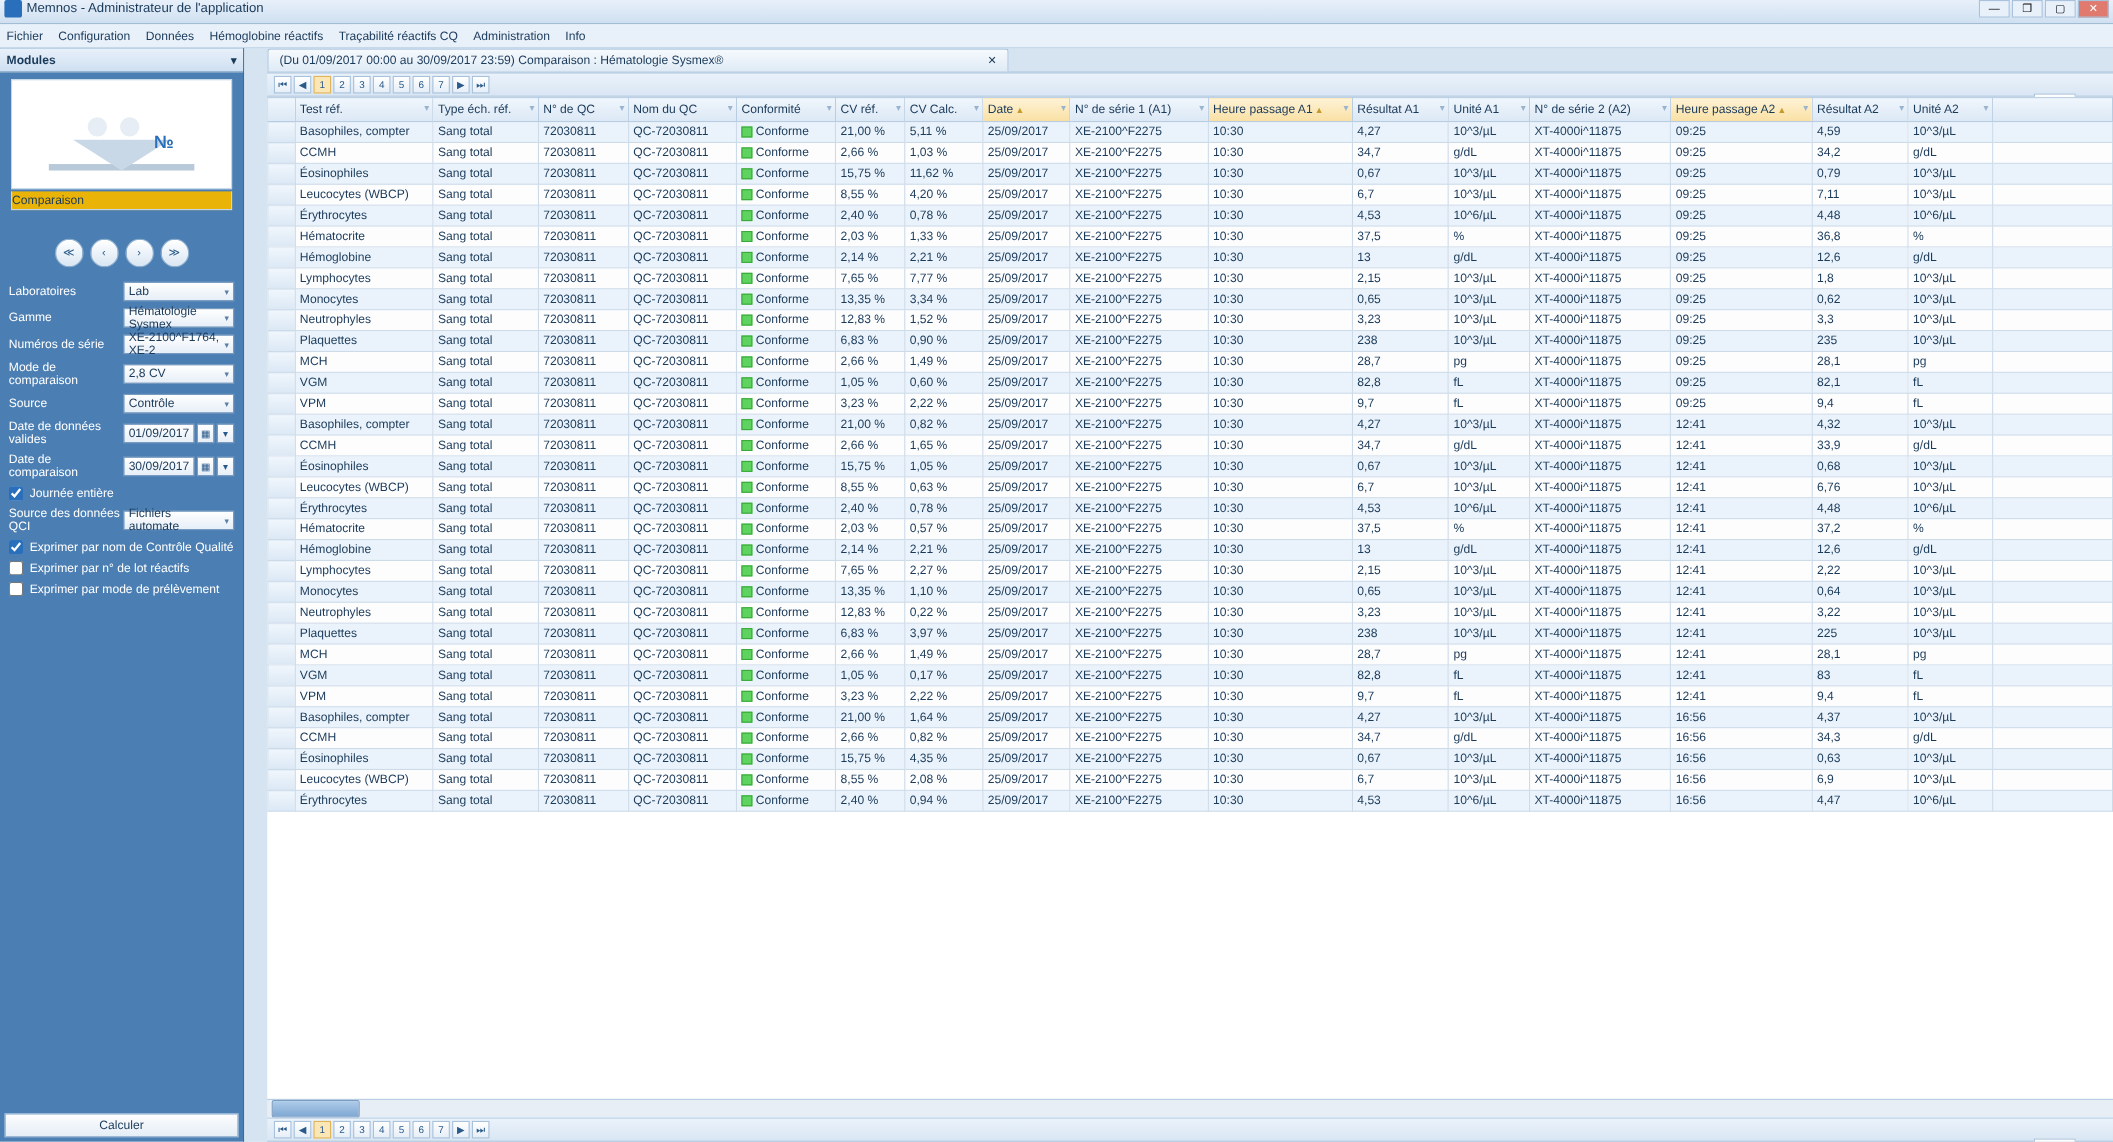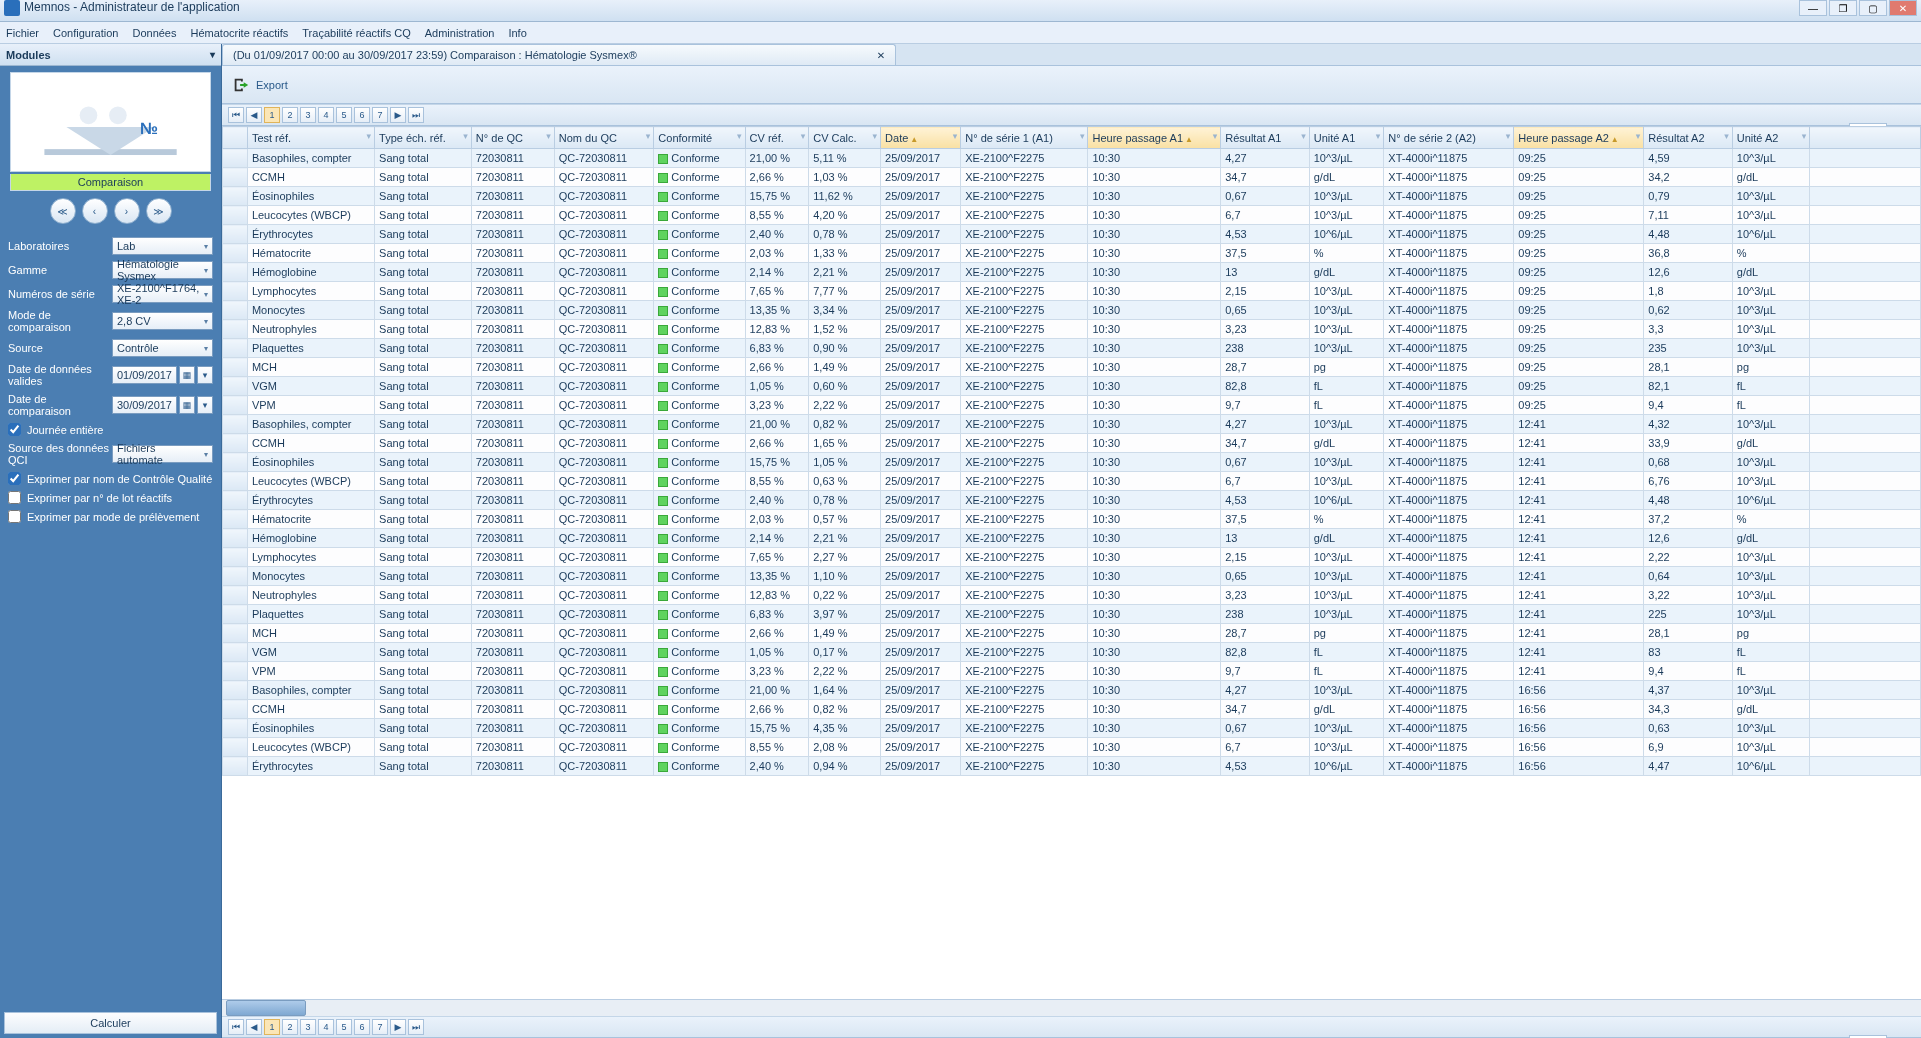--- a/index.html
+++ b/index.html
@@ -11,35 +11,35 @@
 .winbtn { width: 28px; height: 16px; background: #e8f0fa; border: 1px solid #a9c2dc; display: flex; align-items: center; justify-content: center; font-size: 10px; }
 .winbtn.close { background: #e07a6f; color: #fff; }
 .menubar { height: 22px; background: #e8f0fa; display: flex; align-items: center; padding: 4px 6px; border-bottom: 1px solid #b9cde2; gap: 14px; color: #1a3a5a; }
 .menubar span { cursor: default; }
 .mainarea { display: flex; height: calc(100% - 44px); }
 .sidebar { width: 222px; background: #4b7eb2; color: #fff; display: flex; flex-direction: column; border-right: 1px solid #3a6a9a; }
 .panelhdr { height: 22px; background: linear-gradient(#e8f0fa,#cfe0f1); color: #1a3a5a; display: flex; align-items: center; justify-content: space-between; padding: 0 6px; border-bottom: 1px solid #9db7d1; font-weight: 600; }
 .panelhdr .chev { font-size: 10px; }
 .modimg { background: #fff; margin: 6px 10px 2px; height: 100px; border: 1px solid #c4d6e8; display:flex; align-items:flex-end; justify-content:center; position:relative; }
 .modimg svg { width: 90%; height: 90%; }
-.modcaption { text-align: center; color: #1a3a5a; background:#bef264; margin:0 10px 1px; padding:2px 0; border:1px solid #c4d6e8; border-top:none;}
+.modcaption { color: #1a3a5a; background:#eab308; margin:0 10px 20px; padding:2px 0; border:1px solid #c4d6e8; border-top:none;}
 .navbtns { display: flex; justify-content: center; gap: 6px; margin: 6px 0 10px; }
 .navbtn { width: 26px; height: 26px; border-radius: 50%; background: linear-gradient(#fff,#d9e6f3); border: 1px solid #8fb0cf; display: flex; align-items: center; justify-content: center; color:#2a5a8a; font-size:10px; }
 .formrow { display: flex; align-items: center; padding: 3px 8px; color: #fff; }
 .formrow label { width: 104px; font-size: 11px; }
 .formrow .field { flex: 1; height: 18px; background: linear-gradient(#fff,#e6eef7); border: 1px solid #7a9cc0; color: #1a3a5a; padding: 0 4px; display: flex; align-items: center; justify-content: space-between; }
 .formrow .field .caret { font-size: 8px; color:#5a7fa5;}
 .daterow .btns { display:flex; gap:2px; margin-left:2px;}
 .daterow .btns div{ width:16px; height:18px; background:linear-gradient(#fff,#e6eef7); border:1px solid #7a9cc0; display:flex;align-items:center;justify-content:center;color:#2a5a8a;font-size:9px;}
 .chkrow { display: flex; align-items: center; padding: 3px 8px; gap: 6px; }
 .chkrow input { accent-color: #2a6fbb; }
 .chkrow span{ color:#fff;}
 .sidefoot { margin-top: auto; padding: 4px; }
 .calcbtn { width: 100%; height: 22px; background: linear-gradient(#fdfdfe,#e4edf6); border: 1px solid #a9c2dc; color: #1a3a5a; }
-.content { flex: 1; background: #d6e4f2; display: flex; flex-direction: column; }
+.content { flex: 1; background: #d6e4f2; display: flex; flex-direction: column; padding-left: 21px; }
 .tabbar { height: 22px; display: flex; align-items: stretch; border-bottom: 1px solid #a9c2dc; }
 .tab { background: linear-gradient(#f6fafd,#dfeaf5); border: 1px solid #a9c2dc; border-bottom: none; padding: 3px 10px; display: flex; align-items: center; gap: 240px; color:#1a3a5a; border-radius:3px 3px 0 0; margin-right:2px;}
 .tab .closex{ color:#1a3a5a; font-size:10px; margin-left:auto;}
 .toolbar { height: 38px; background: linear-gradient(#eaf2fb,#d9e6f3); border-bottom: 1px solid #a9c2dc; display: flex; align-items: center; padding: 0 10px; gap: 6px; color:#2a5a8a;}
 .toolbar .expicon{ width:18px; height:18px; display:inline-block;}
 .toolbar .expicon svg{width:100%;height:100%;}
 .pager { height: 22px; background: linear-gradient(#eaf2fb,#d9e6f3); border-top:1px solid #c4d6e8; border-bottom: 1px solid #a9c2dc; display: flex; align-items: center; padding: 0 6px; gap: 2px; }
 .pagerbtn { width: 16px; height: 16px; background: linear-gradient(#fff,#e6eef7); border: 1px solid #a9c2dc; display: flex; align-items: center; justify-content: center; font-size: 9px; color:#2a5a8a;}
 .pagerbtn.page.active{ background:#fbe6b6; border-color:#e0b45a;}
 .pager .right{ margin-left:auto; display:flex; align-items:center; gap:4px; color:#1a3a5a;margin-top:32px;}
@@ -69,21 +69,21 @@
     <div class="winbtn">❐</div>
     <div class="winbtn">▢</div>
     <div class="winbtn close">✕</div>
   </div>
 </div>
 
 <div class="menubar" id="menubar">
     <span>Fichier</span>
     <span>Configuration</span>
     <span>Données</span>
-    <span>Hématocrite réactifs</span>
+    <span>Hémoglobine réactifs</span>
     <span>Traçabilité réactifs CQ</span>
     <span>Administration</span>
     <span>Info</span>
   </div>
 
 <div class="mainarea">
   <div class="sidebar">
     <div class="panelhdr">
       <span>Modules</span>
       <span class="chev">▾</span>
@@ -187,27 +187,20 @@
     <div class="sidefoot"><button class="calcbtn">Calculer</button></div>
   </div>
 
   <div class="content">
     <div class="tabbar">
       <div class="tab">
         <span>(Du 01/09/2017 00:00 au 30/09/2017 23:59) Comparaison : Hématologie Sysmex®</span>
         <span class="closex">✕</span>
       </div>
     </div>
-    <div class="toolbar">
-      <span class="expicon"><svg viewBox="0 0 20 20">
-            <path d="M3 3h9v3h-2V5H5v10h5v-1h2v3H3z" fill="#333"></path>
-            <path d="M13 7l5 3-5 3v-2h-4V9h4z" fill="#29a329"></path>
-          </svg></span>
-      <span>Export</span>
-    </div>
     <div class="pager" id="pager-top">
         <div class="pagerbtn ">⏮</div>
         <div class="pagerbtn ">◀</div>
         <div class="pagerbtn page active">1</div>
         <div class="pagerbtn page">2</div>
         <div class="pagerbtn page">3</div>
         <div class="pagerbtn page">4</div>
         <div class="pagerbtn page">5</div>
         <div class="pagerbtn page">6</div>
         <div class="pagerbtn page">7</div>

